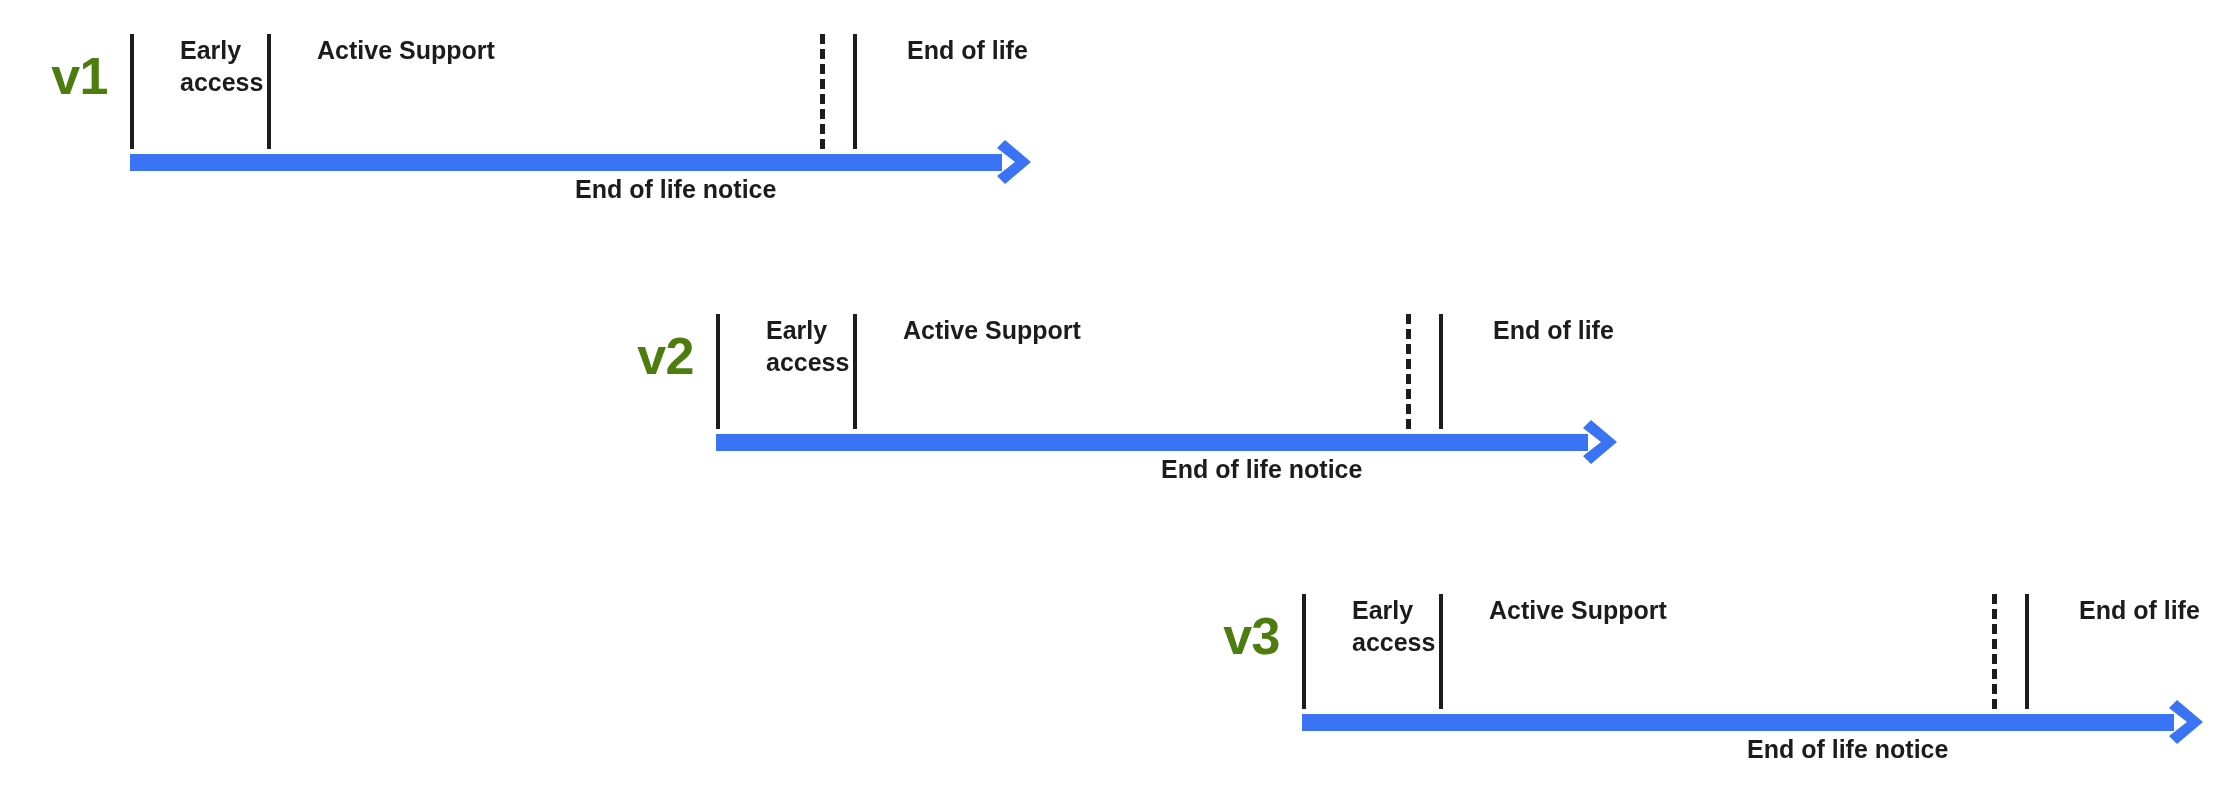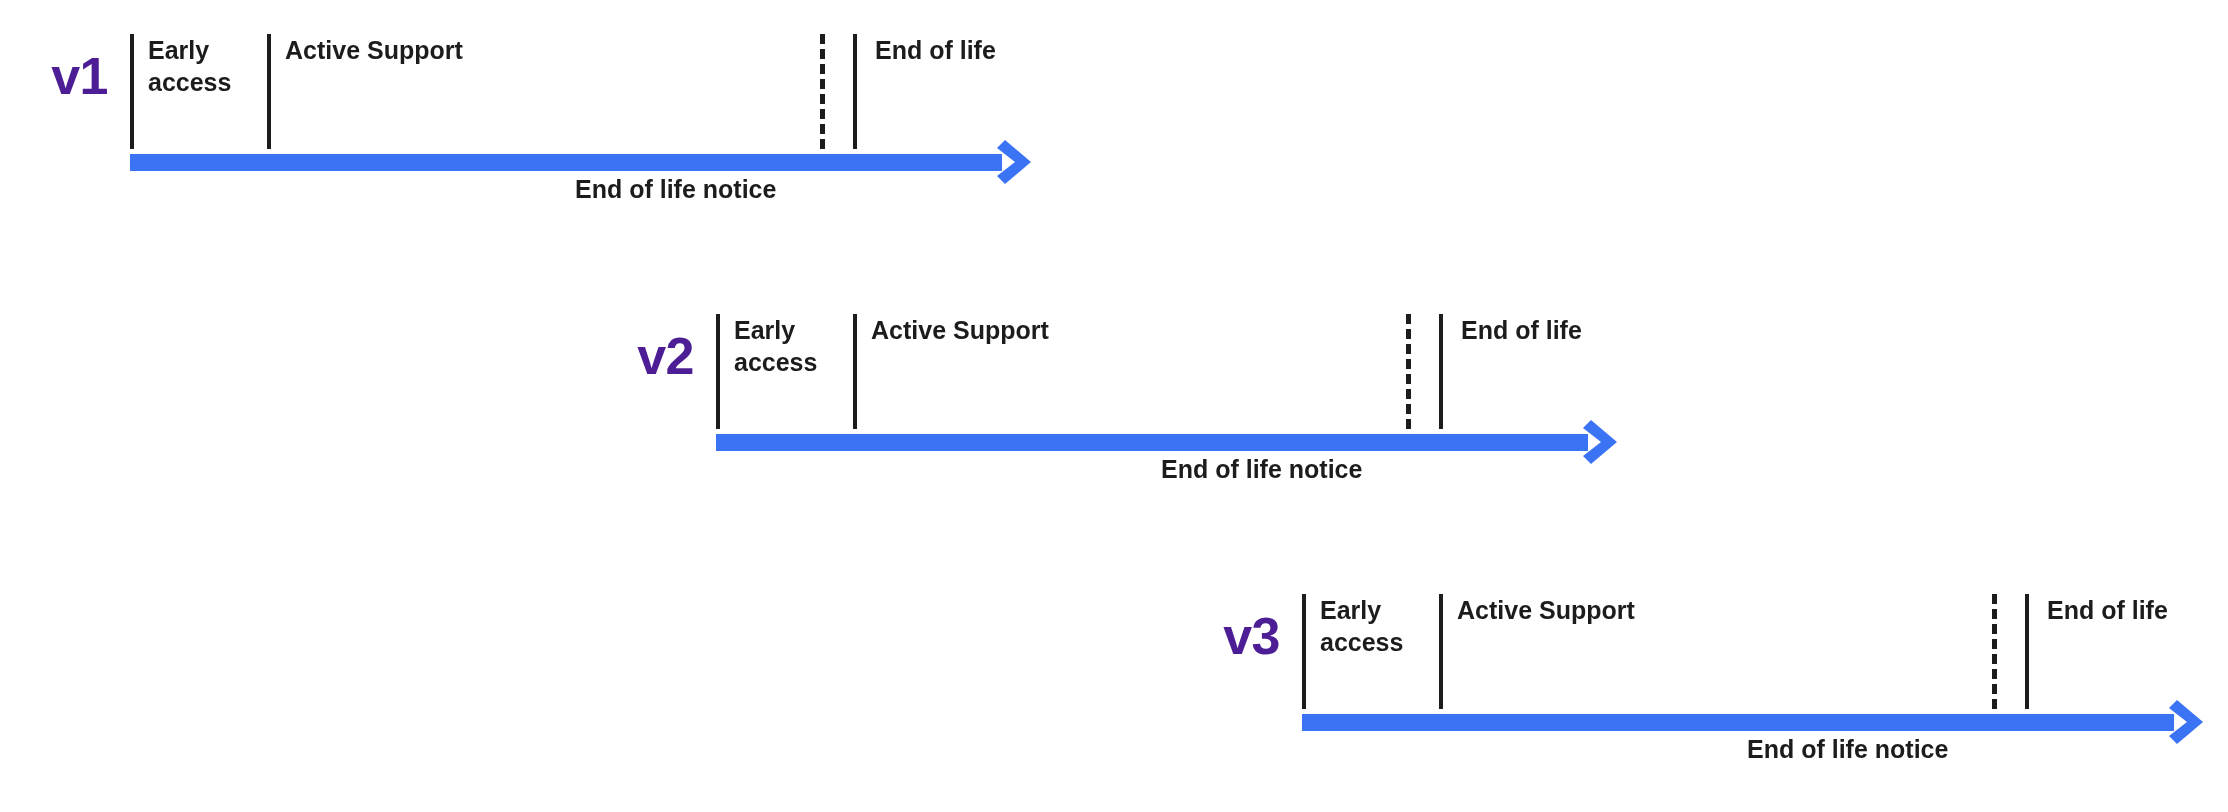--- a/index.html
+++ b/index.html
@@ -32,21 +32,21 @@
   .version-label {
     position: absolute;
     left: 0;
     top: 36px;
     width: 90px;
     text-align: right;
     font-size: 52px;
     font-weight: 700;
     letter-spacing: -0.5px;
     line-height: 1;
-    color: #4c1d95;
+    color: #4d7c0f;
     white-space: nowrap;
   }
 
   
   .phases {
     position: absolute;
     left: 112px;
     top: 0;
     height: 135px;
   }
@@ -71,20 +71,21 @@
 
   
   .phase-label {
     position: absolute;
     top: 20px;
     font-size: 25px;
     font-weight: 700;
     line-height: 1.28;
     color: #1c1c1c;
     white-space: pre-line;
+    margin-left: 32px;
   }
 
   
   .bar-wrap {
     position: absolute;
     height: 60px;
   }
   .bar {
     position: absolute;
     left: 0;

